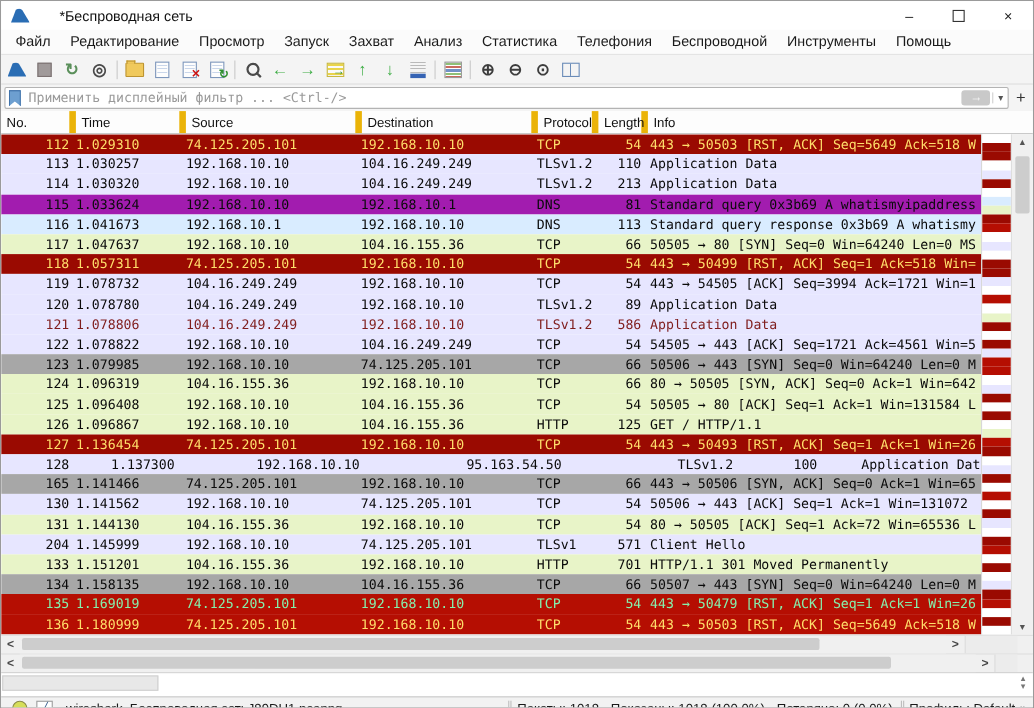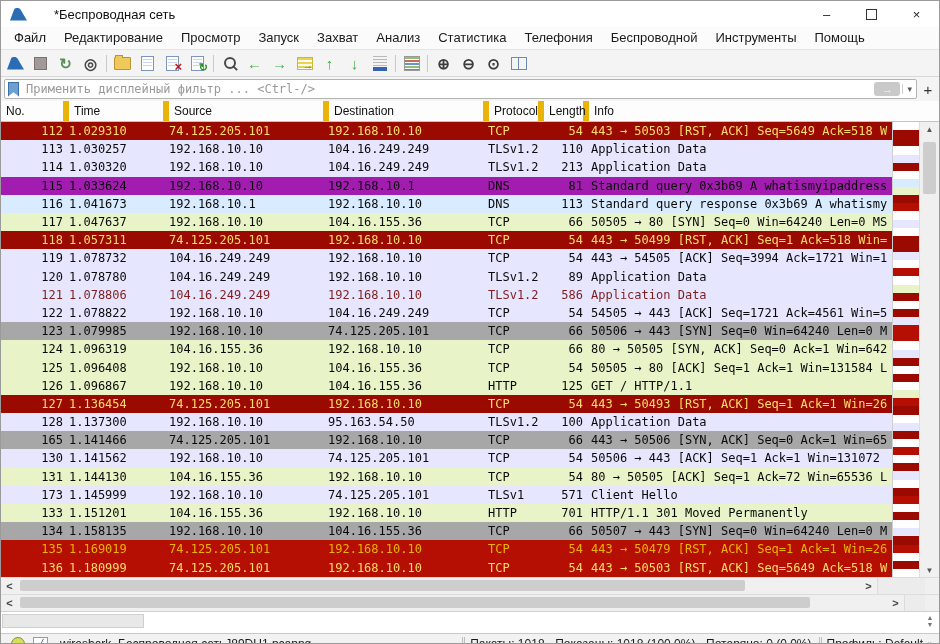--- a/index.html
+++ b/index.html
@@ -221,28 +221,28 @@
         <div class="row" style="background: rgb(154, 10, 1); color: rgb(255, 222, 107);"><span class="c c-no">118</span><span class="c c-time">1.057311</span><span class="c c-src">74.125.205.101</span><span class="c c-dst">192.168.10.10</span><span class="c c-proto">TCP</span><span class="c c-len">54</span><span class="c c-info">443 → 50499 [RST, ACK] Seq=1 Ack=518 Win=</span></div>
         <div class="row" style="background: rgb(231, 230, 255); color: rgb(10, 10, 10);"><span class="c c-no">119</span><span class="c c-time">1.078732</span><span class="c c-src">104.16.249.249</span><span class="c c-dst">192.168.10.10</span><span class="c c-proto">TCP</span><span class="c c-len">54</span><span class="c c-info">443 → 54505 [ACK] Seq=3994 Ack=1721 Win=1</span></div>
         <div class="row" style="background: rgb(231, 230, 255); color: rgb(10, 10, 10);"><span class="c c-no">120</span><span class="c c-time">1.078780</span><span class="c c-src">104.16.249.249</span><span class="c c-dst">192.168.10.10</span><span class="c c-proto">TLSv1.2</span><span class="c c-len">89</span><span class="c c-info">Application Data</span></div>
         <div class="row" style="background: rgb(231, 230, 255); color: #7f1d1d;"><span class="c c-no">121</span><span class="c c-time">1.078806</span><span class="c c-src">104.16.249.249</span><span class="c c-dst">192.168.10.10</span><span class="c c-proto">TLSv1.2</span><span class="c c-len">586</span><span class="c c-info">Application Data</span></div>
         <div class="row" style="background: rgb(231, 230, 255); color: rgb(10, 10, 10);"><span class="c c-no">122</span><span class="c c-time">1.078822</span><span class="c c-src">192.168.10.10</span><span class="c c-dst">104.16.249.249</span><span class="c c-proto">TCP</span><span class="c c-len">54</span><span class="c c-info">54505 → 443 [ACK] Seq=1721 Ack=4561 Win=5</span></div>
         <div class="row" style="background: rgb(167, 167, 167); color: rgb(10, 10, 10);"><span class="c c-no">123</span><span class="c c-time">1.079985</span><span class="c c-src">192.168.10.10</span><span class="c c-dst">74.125.205.101</span><span class="c c-proto">TCP</span><span class="c c-len">66</span><span class="c c-info">50506 → 443 [SYN] Seq=0 Win=64240 Len=0 M</span></div>
         <div class="row" style="background: rgb(232, 244, 200); color: rgb(10, 10, 10);"><span class="c c-no">124</span><span class="c c-time">1.096319</span><span class="c c-src">104.16.155.36</span><span class="c c-dst">192.168.10.10</span><span class="c c-proto">TCP</span><span class="c c-len">66</span><span class="c c-info">80 → 50505 [SYN, ACK] Seq=0 Ack=1 Win=642</span></div>
         <div class="row" style="background: rgb(232, 244, 200); color: rgb(10, 10, 10);"><span class="c c-no">125</span><span class="c c-time">1.096408</span><span class="c c-src">192.168.10.10</span><span class="c c-dst">104.16.155.36</span><span class="c c-proto">TCP</span><span class="c c-len">54</span><span class="c c-info">50505 → 80 [ACK] Seq=1 Ack=1 Win=131584 L</span></div>
         <div class="row" style="background: rgb(232, 244, 200); color: rgb(10, 10, 10);"><span class="c c-no">126</span><span class="c c-time">1.096867</span><span class="c c-src">192.168.10.10</span><span class="c c-dst">104.16.155.36</span><span class="c c-proto">HTTP</span><span class="c c-len">125</span><span class="c c-info">GET / HTTP/1.1</span></div>
         <div class="row" style="background: rgb(154, 10, 1); color: rgb(255, 222, 107);"><span class="c c-no">127</span><span class="c c-time">1.136454</span><span class="c c-src">74.125.205.101</span><span class="c c-dst">192.168.10.10</span><span class="c c-proto">TCP</span><span class="c c-len">54</span><span class="c c-info">443 → 50493 [RST, ACK] Seq=1 Ack=1 Win=26</span></div>
-        <div class="row" style="background: rgb(231, 230, 255); color: rgb(10, 10, 10);"><span class="c c-no">128</span><span class="c c-time">1.137300</span><span class="c c-src">192.168.10.10</span><span class="c c-dst">95.163.54.50</span><span class="c c-proto">TLSv1.2</span><span class="c c-len">100</span><span class="c c-info">Application Data</span></div>
+        <div class="row" style="background: rgb(231, 230, 255); color: rgb(10, 10, 10); gap: 32px;"><span class="c c-no">128</span><span class="c c-time">1.137300</span><span class="c c-src">192.168.10.10</span><span class="c c-dst">95.163.54.50</span><span class="c c-proto">TLSv1.2</span><span class="c c-len">100</span><span class="c c-info">Application Data</span></div>
         <div class="row" style="background: rgb(167, 167, 167); color: rgb(10, 10, 10);"><span class="c c-no">165</span><span class="c c-time">1.141466</span><span class="c c-src">74.125.205.101</span><span class="c c-dst">192.168.10.10</span><span class="c c-proto">TCP</span><span class="c c-len">66</span><span class="c c-info">443 → 50506 [SYN, ACK] Seq=0 Ack=1 Win=65</span></div>
         <div class="row" style="background: rgb(231, 230, 255); color: rgb(10, 10, 10);"><span class="c c-no">130</span><span class="c c-time">1.141562</span><span class="c c-src">192.168.10.10</span><span class="c c-dst">74.125.205.101</span><span class="c c-proto">TCP</span><span class="c c-len">54</span><span class="c c-info">50506 → 443 [ACK] Seq=1 Ack=1 Win=131072</span></div>
         <div class="row" style="background: rgb(232, 244, 200); color: rgb(10, 10, 10);"><span class="c c-no">131</span><span class="c c-time">1.144130</span><span class="c c-src">104.16.155.36</span><span class="c c-dst">192.168.10.10</span><span class="c c-proto">TCP</span><span class="c c-len">54</span><span class="c c-info">80 → 50505 [ACK] Seq=1 Ack=72 Win=65536 L</span></div>
-        <div class="row" style="background: rgb(231, 230, 255); color: rgb(10, 10, 10);"><span class="c c-no">173</span><span class="c c-time">1.145999</span><span class="c c-src">192.168.10.10</span><span class="c c-dst">74.125.205.101</span><span class="c c-proto">TLSv1</span><span class="c c-len">571</span><span class="c c-info">Client Hello</span></div>
+        <div class="row" style="background: rgb(231, 230, 255); color: rgb(10, 10, 10);"><span class="c c-no">204</span><span class="c c-time">1.145999</span><span class="c c-src">192.168.10.10</span><span class="c c-dst">74.125.205.101</span><span class="c c-proto">TLSv1</span><span class="c c-len">571</span><span class="c c-info">Client Hello</span></div>
         <div class="row" style="background: rgb(232, 244, 200); color: rgb(10, 10, 10);"><span class="c c-no">133</span><span class="c c-time">1.151201</span><span class="c c-src">104.16.155.36</span><span class="c c-dst">192.168.10.10</span><span class="c c-proto">HTTP</span><span class="c c-len">701</span><span class="c c-info">HTTP/1.1 301 Moved Permanently</span></div>
         <div class="row" style="background: rgb(167, 167, 167); color: rgb(10, 10, 10);"><span class="c c-no">134</span><span class="c c-time">1.158135</span><span class="c c-src">192.168.10.10</span><span class="c c-dst">104.16.155.36</span><span class="c c-proto">TCP</span><span class="c c-len">66</span><span class="c c-info">50507 → 443 [SYN] Seq=0 Win=64240 Len=0 M</span></div>
-        <div class="row" style="background: rgb(181, 14, 2); color: #eab308;"><span class="c c-no">135</span><span class="c c-time">1.169019</span><span class="c c-src">74.125.205.101</span><span class="c c-dst">192.168.10.10</span><span class="c c-proto">TCP</span><span class="c c-len">54</span><span class="c c-info">443 → 50479 [RST, ACK] Seq=1 Ack=1 Win=26</span></div>
+        <div class="row" style="background: rgb(181, 14, 2); color: #86efac;"><span class="c c-no">135</span><span class="c c-time">1.169019</span><span class="c c-src">74.125.205.101</span><span class="c c-dst">192.168.10.10</span><span class="c c-proto">TCP</span><span class="c c-len">54</span><span class="c c-info">443 → 50479 [RST, ACK] Seq=1 Ack=1 Win=26</span></div>
         <div class="row" style="background: rgb(181, 14, 2); color: rgb(255, 222, 107);"><span class="c c-no">136</span><span class="c c-time">1.180999</span><span class="c c-src">74.125.205.101</span><span class="c c-dst">192.168.10.10</span><span class="c c-proto">TCP</span><span class="c c-len">54</span><span class="c c-info">443 → 50503 [RST, ACK] Seq=5649 Ack=518 W</span></div>
       </div>
     <div class="minimap">
         <div class="stripe" style="background: rgb(255, 255, 255);"></div>
         <div class="stripe" style="background: rgb(154, 10, 1);"></div>
         <div class="stripe" style="background: rgb(154, 10, 1);"></div>
         <div class="stripe" style="background: rgb(255, 255, 255);"></div>
         <div class="stripe" style="background: rgb(231, 230, 255);"></div>
         <div class="stripe" style="background: rgb(154, 10, 1);"></div>
         <div class="stripe" style="background: rgb(255, 255, 255);"></div>

